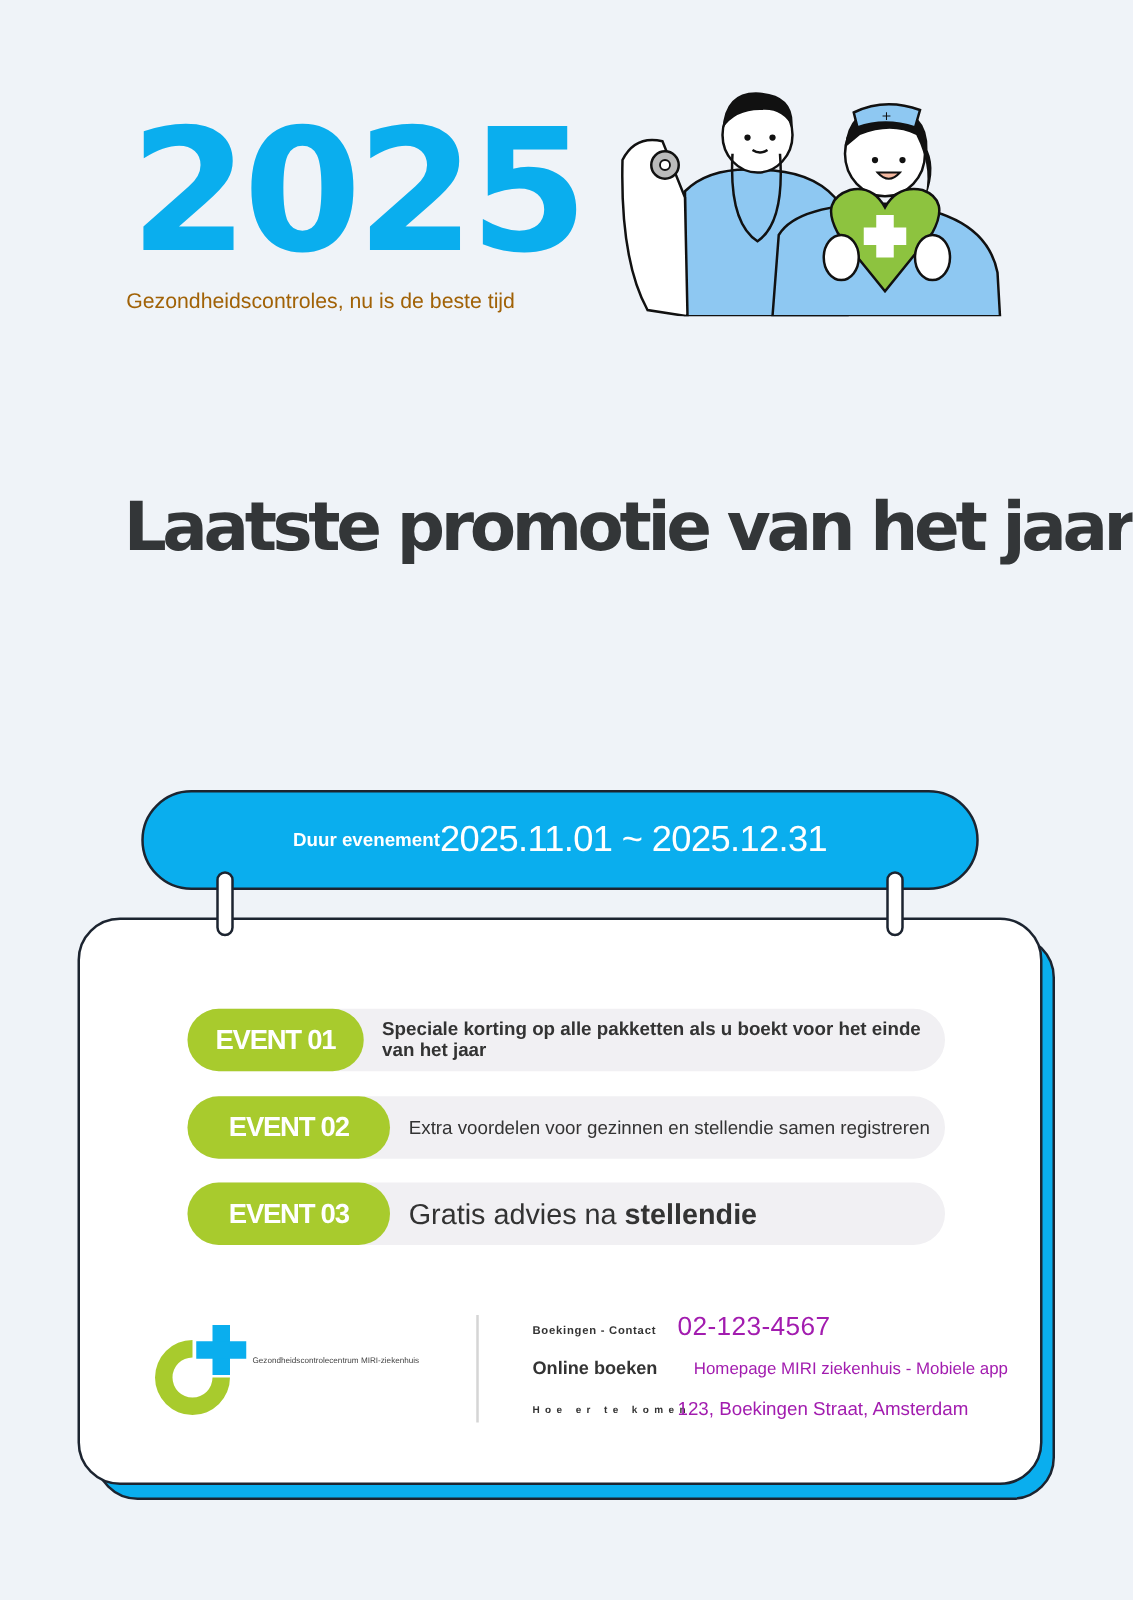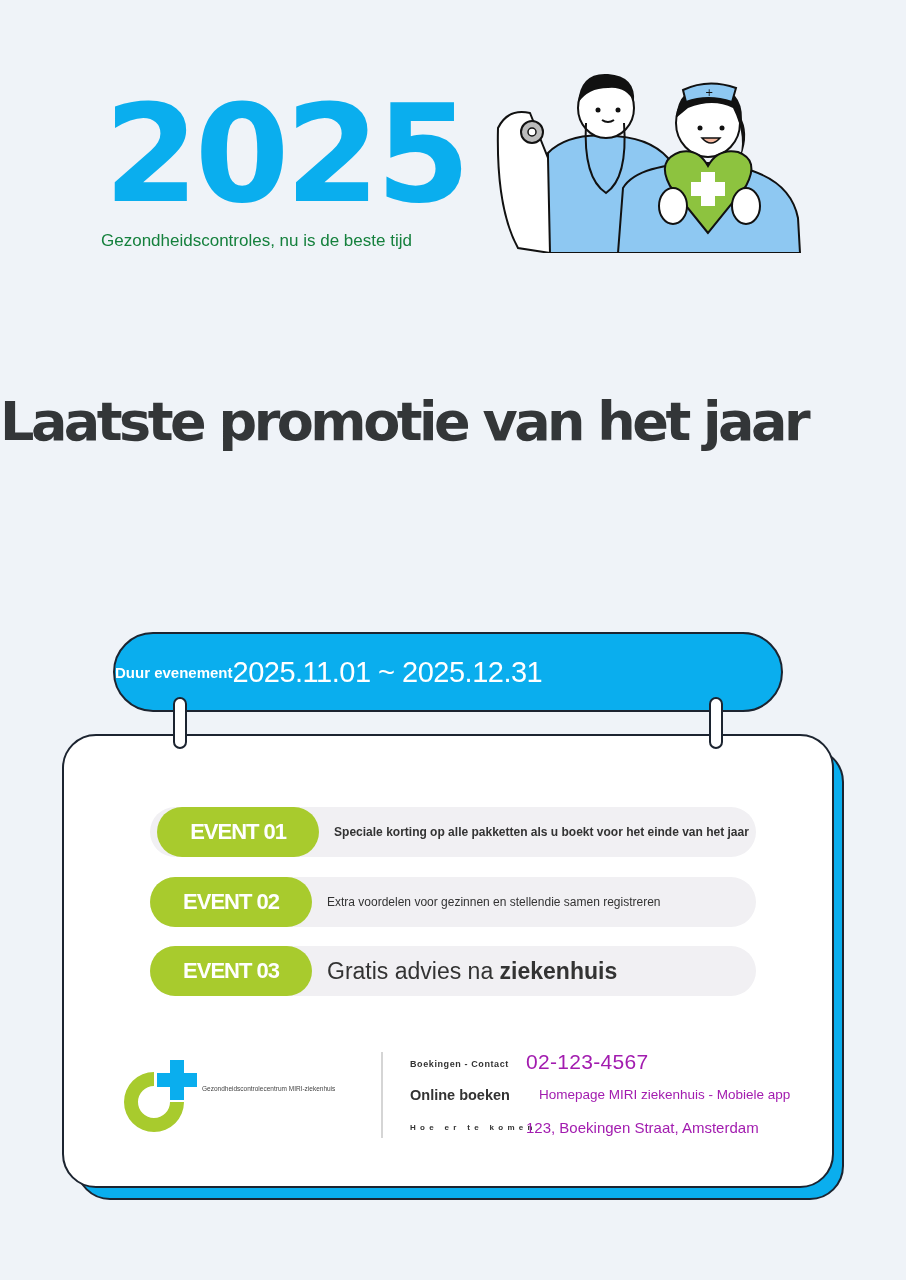--- a/index.html
+++ b/index.html
@@ -12,68 +12,68 @@
     color: #333;
   }
   .year {
     position: absolute; left: 104px; top: 86px;
     font-family: "DejaVu Sans", sans-serif;
     font-weight: 700; font-size: 136px; letter-spacing: -4px;
     color: #0aaeee; line-height: 1;
   }
   .tagline {
     position: absolute; left: 101px; top: 231px;
-    font-size: 17px; color: #15803d;
+    font-size: 17px; color: #a16207;
   }
   .illustration { position: absolute; left: 488px; top: 68px; width: 320px; height: 185px; }
   .headline {
-    position: absolute; left: 0; width: 906px; top: 390px; text-align: left;
+    position: absolute; left: 0; width: 906px; top: 390px; text-align: right;
     font-family: "DejaVu Sans", sans-serif;
     font-weight: 700; font-size: 54px; letter-spacing: -3.5px; color: #333638;
   }
   .card-shadow {
     position: absolute; left: 76px; top: 748px; width: 768px; height: 452px;
     background: #0aaeee; border: 2px solid #1c2430; border-radius: 34px;
   }
   .card {
     position: absolute; left: 62px; top: 734px; width: 772px; height: 454px;
     background: #fff; border: 2px solid #1c2430; border-radius: 34px;
   }
   .duration {
     position: absolute; left: 113px; top: 632px; width: 670px; height: 80px;
     background: #0aaeee; border: 2px solid #1c2430; border-radius: 40px;
-    display: flex; align-items: center; justify-content: flex-start; 
+    display: flex; align-items: center; justify-content: center; 
     color: #fff;
   }
   .duration .lbl { font-weight: 700; font-size: 15px; }
   .duration .dates { font-size: 29px; letter-spacing: -0.5px; }
   .ring {
     position: absolute; width: 14px; height: 52px; top: 697px;
     background: #fff; border: 2px solid #1c2430; border-radius: 7px;
   }
   .event {
     position: absolute; left: 150px; width: 606px; height: 50px;
     background: #f1f0f3; border-radius: 25px;
     display: flex; align-items: center;
   }
   .event .badge {
     width: 162px; height: 50px; background: #a8cb2d; border-radius: 25px;
     color: #fff; font-weight: 700; font-size: 22px; letter-spacing: -1px;
     display: flex; align-items: center; justify-content: center;
   }
   .event .desc { margin-left: 15px; color: #333; }
   .e1 { top: 807px; justify-content: center; } .e2 { top: 877px; } .e3 { top: 946px; }
-  .e1 .desc, .e2 .desc { font-size: 12px; }
+  .e1 .desc, .e2 .desc { font-size: 15px; }
   .e1 .desc { font-weight: 700; }
   .e3 .desc { font-size: 23px; }
   .e3 .desc b { font-weight: 700; }
   .logo { position: absolute; left: 124px; top: 1058px; width: 74px; height: 74px; }
   .org { position: absolute; left: 202px; top: 1085px; font-size: 6.5px; color: #444; }
   .divider { position: absolute; left: 381px; top: 1052px; width: 2px; height: 86px; background: #d5d5d5; }
-  .info-row { position: absolute; left: 410px; display: flex; align-items: flex-end; }
+  .info-row { position: absolute; left: 426px; display: flex; align-items: flex-end; }
   .info-row .k { color: #333; font-weight: 700; }
   .info-row .v { color: #a21caf; position: absolute; left: 116px; white-space: nowrap; }
   .r1 { top: 1052px; } .r1 .k { font-size: 9px; letter-spacing: 0.6px; margin-top: 7px; }
   .r1 .v { font-size: 21px; top: -2px; letter-spacing: 0.3px; }
   .r2 { top: 1087px; } .r2 .k { font-size: 14.5px; }
   .r2 .v { font-size: 13.5px; top: 0; margin-left: 13px; }
   .r3 { top: 1120px; } .r3 .k { font-size: 8px; letter-spacing: 4.3px; margin-top: 3px; }
   .r3 .v { font-size: 15px; top: -1px; }
 </style>
 </head>
@@ -130,21 +130,21 @@
 <div class="event e1">
   <div class="badge">EVENT 01</div>
   <div class="desc">Speciale korting op alle pakketten als u boekt voor het einde van het jaar</div>
 </div>
 <div class="event e2">
   <div class="badge">EVENT 02</div>
   <div class="desc">Extra voordelen voor gezinnen en stellendie samen registreren</div>
 </div>
 <div class="event e3">
   <div class="badge">EVENT 03</div>
-  <div class="desc"><span>Gratis advies na </span><b>ziekenhuis</b></div>
+  <div class="desc"><span>Gratis advies na </span><b>stellendie</b></div>
 </div>
 
 <svg class="logo" viewBox="0 0 74 74">
   <path d="M30 14 A30 30 0 1 0 60 44 L46 44 A16 16 0 1 1 30 28 Z" fill="#a8cb2d"></path>
   <rect x="46" y="2" width="14" height="40" fill="#0aaeee"></rect>
   <rect x="33" y="15" width="40" height="14" fill="#0aaeee"></rect>
 </svg>
 <div class="org">Gezondheidscontrolecentrum MIRI-ziekenhuis</div>
 <div class="divider"></div>
 

